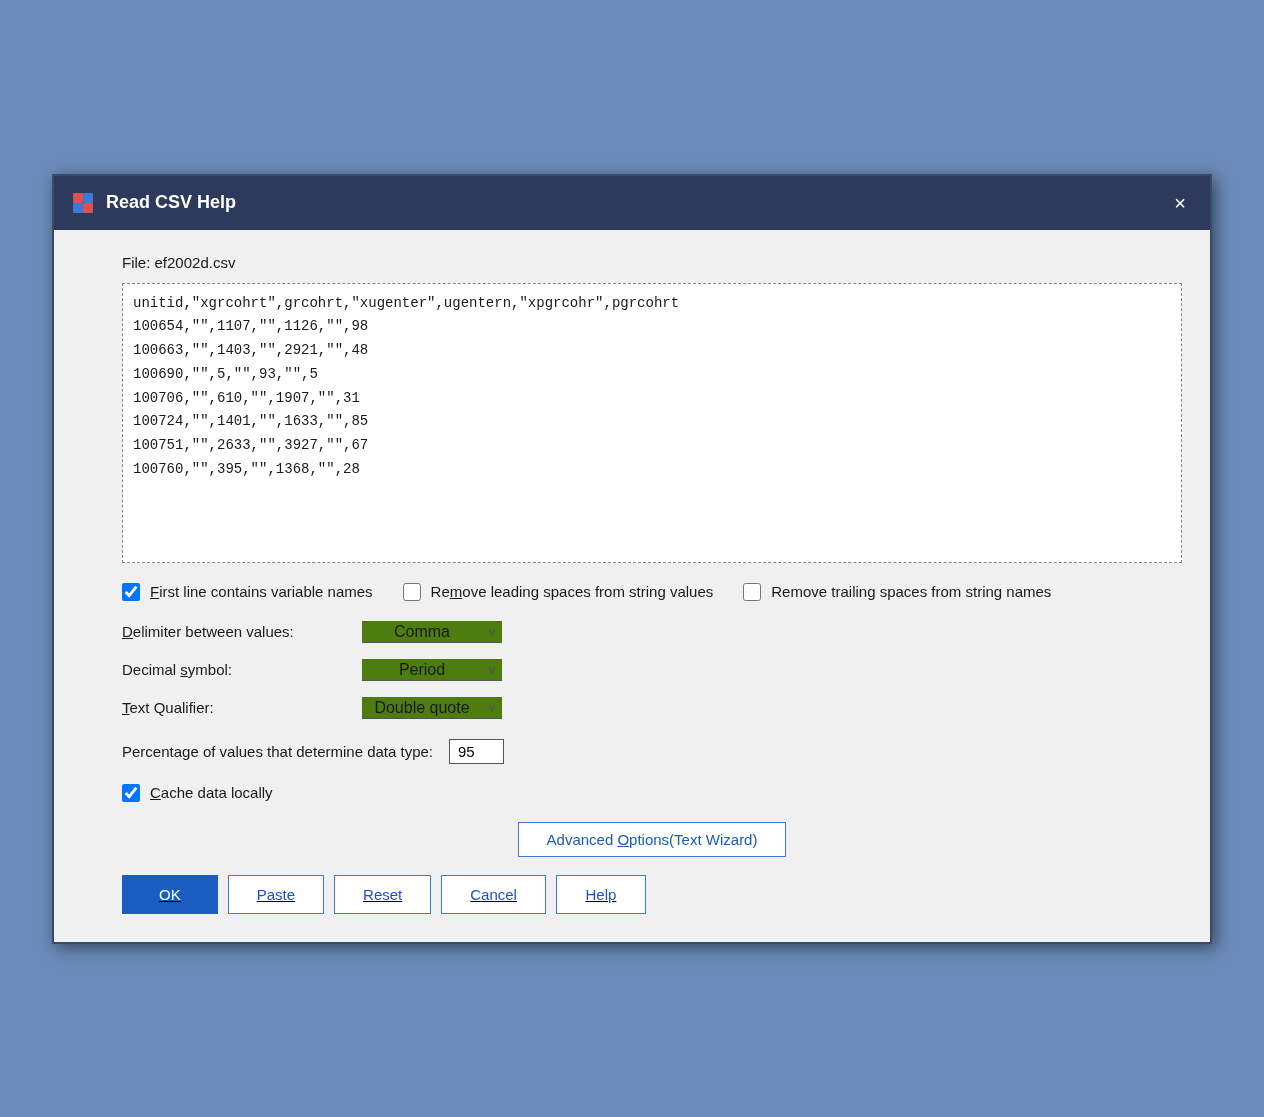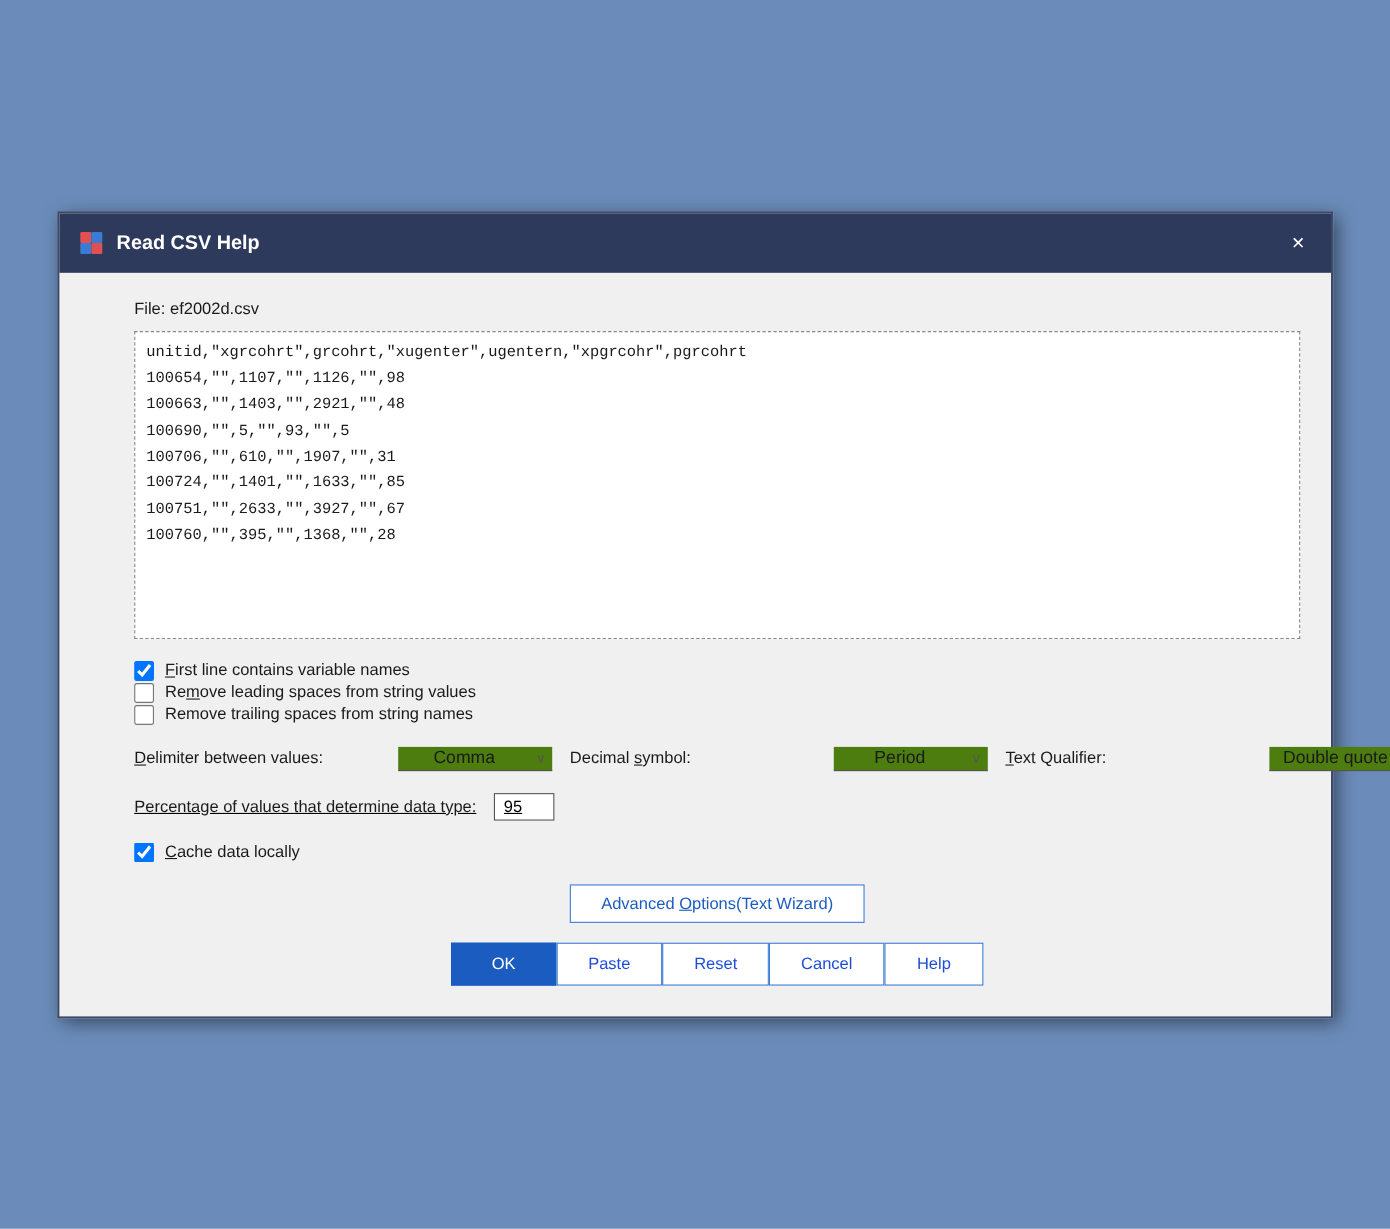--- a/index.html
+++ b/index.html
@@ -103,42 +103,42 @@
       border: 1px solid #999;
     }
     .csv-preview::-webkit-scrollbar-button {
       background: #d8d8d8;
       border: 1px solid #aaa;
       height: 18px;
     }
 
     .options-section {
       display: flex;
-      flex-direction: column;
-      gap: 2px;
+      flex-direction: row;
+      gap: 30px;
       margin-bottom: 20px;
     }
 
     .checkbox-row {
       display: flex;
       align-items: center;
       gap: 10px;
       font-size: 15px;
       color: #1a1a1a;
     }
 
     .checkbox-row input[type="checkbox"] {
       width: 18px;
       height: 18px;
       cursor: pointer;
     }
 
     .dropdown-section {
       display: flex;
-      flex-direction: row;
+      flex-direction: column;
       gap: 16px;
       margin-bottom: 20px;
     }
 
     .dropdown-row {
       display: flex;
       align-items: center;
       gap: 0;
     }
 
@@ -182,21 +182,20 @@
       font-size: 12px;
       pointer-events: none;
       color: #555;
     }
 
     .percentage-row {
       display: flex;
       align-items: center;
       gap: 16px;
       margin-bottom: 20px;
-      text-decoration: underline;
     }
 
     .percentage-label {
       font-size: 15px;
       color: #1a1a1a;
     }
 
     .percentage-input {
       border: 1.5px solid #555;
       background: white;
@@ -220,21 +219,22 @@
       padding: 8px 28px;
       cursor: pointer;
     }
 
     .advanced-btn u {
       text-decoration: underline;
     }
 
     .bottom-buttons {
       display: flex;
-      justify-content: center;
+      gap: 10px;
+      text-decoration: underline;
     }
 
     .btn-ok {
       background: #1a5cbf;
       color: white;
       border: 1.5px solid #1a5cbf;
       font-size: 15px;
       padding: 10px 36px;
       cursor: pointer;
       min-width: 90px;

